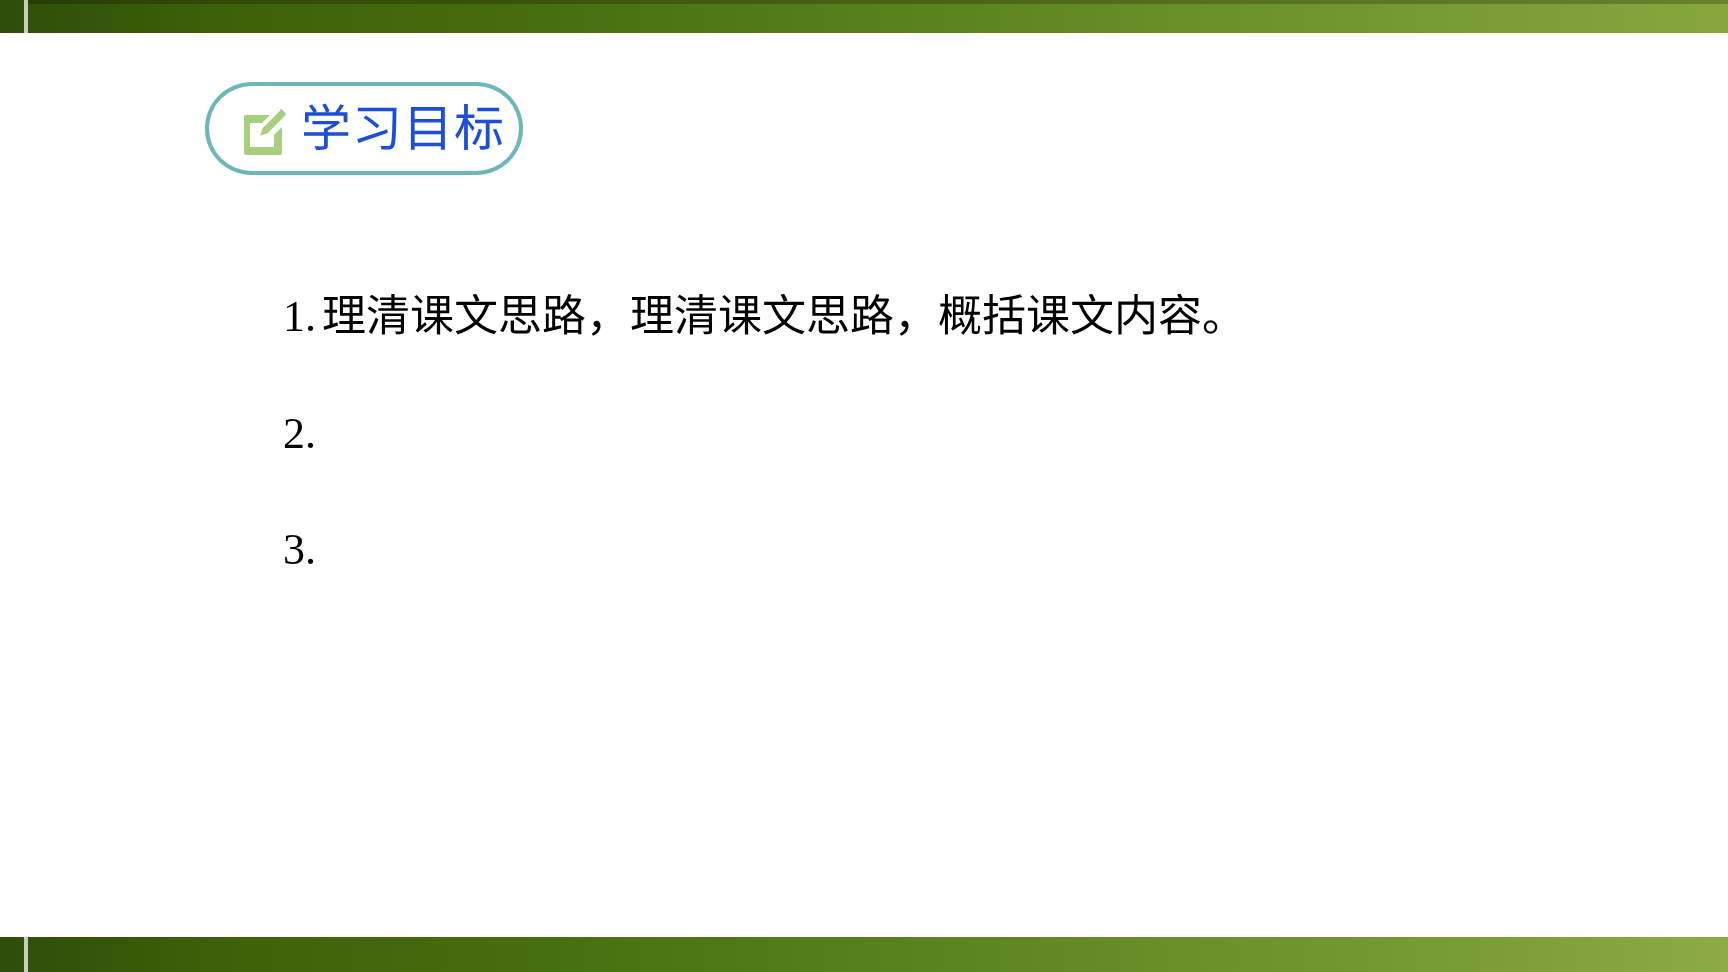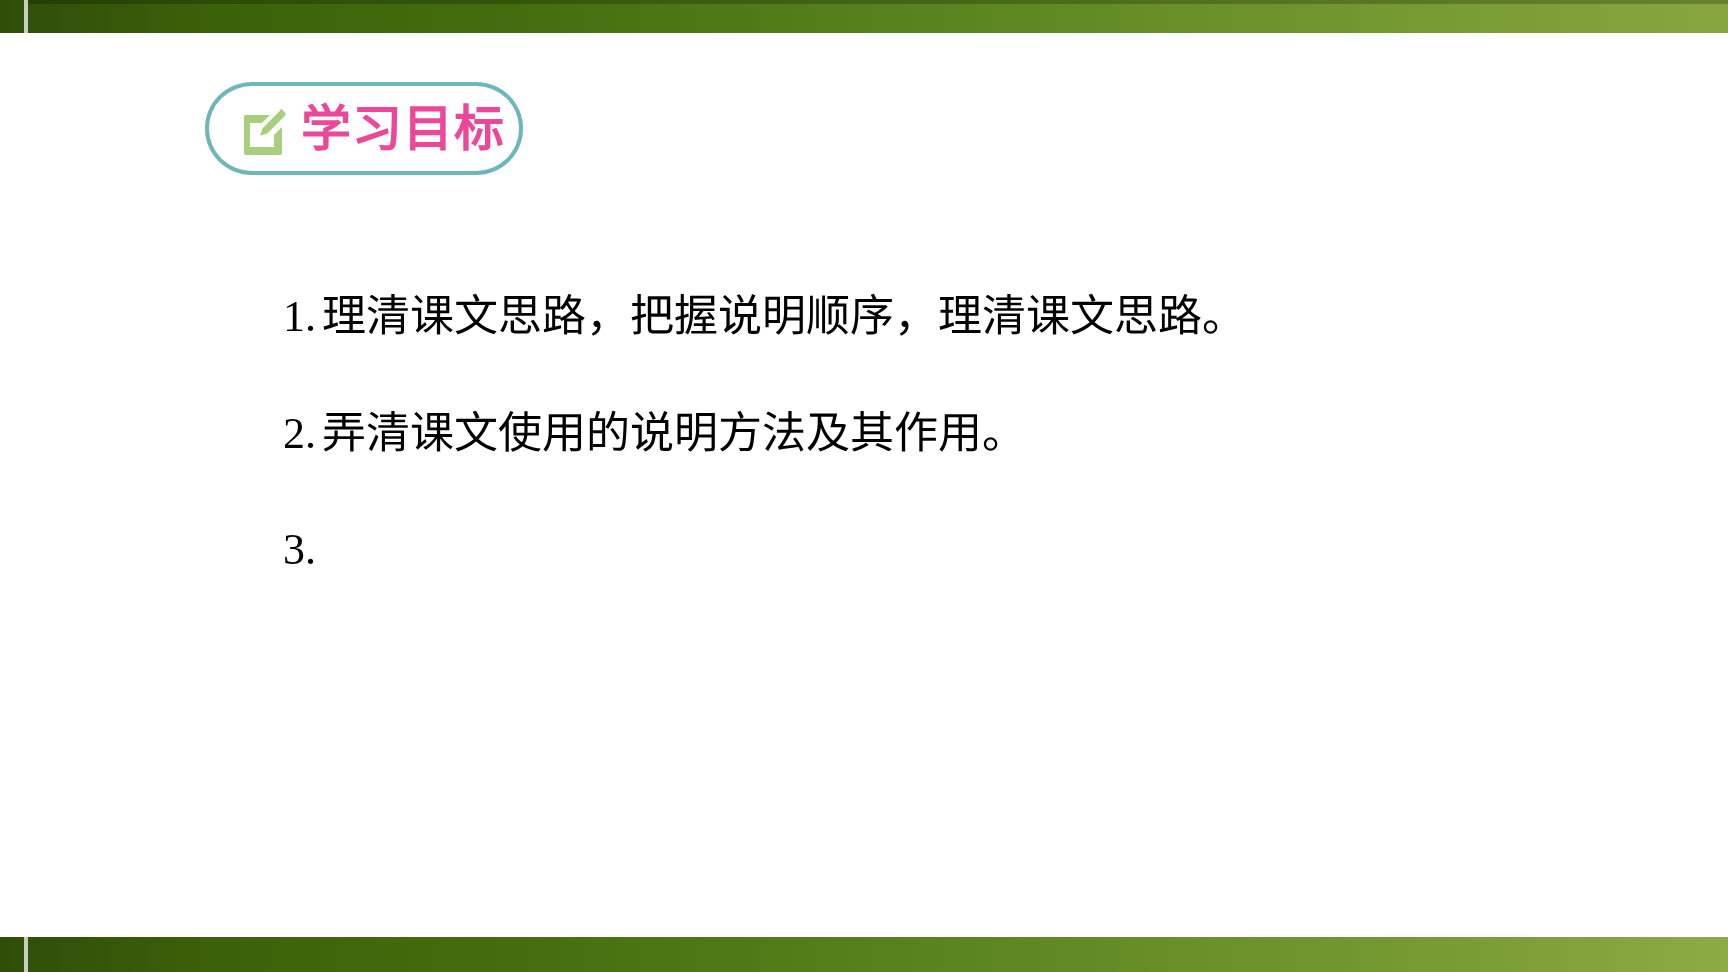--- a/index.html
+++ b/index.html
@@ -102,22 +102,22 @@
     width: 54px;
     height: 54px;
     flex: 0 0 54px;
     display: block;
     margin-right: 10px;
   }
 
   .badge-title {
     font-family: "DejaVu Sans", "Liberation Sans", sans-serif;
     font-size: 50px;
-    font-weight: bold;
-    color: #ec4899;
+    font-weight: normal;
+    color: #1d4ed8;
     letter-spacing: 1px;
     line-height: 1;
     white-space: nowrap;
   }
 
   
   .objectives {
     position: absolute;
     left: 283px;
     top: 292px;
@@ -165,26 +165,25 @@
       <path d="M44.2 6.8 l4.0 4.0 a2 2 0 0 1 0 2.8 L30.6 31.2 l-7.6 2.6 2.6 -7.6 L43.2 8.6 a2 2 0 0 1 1.0 -1.8 z" fill="#a8cf7e"></path>
       <path d="M24.6 29.4 l2.2 2.2 -3.6 1.4 z" fill="#ffffff" opacity="0.0"></path>
     </svg>
     <div class="badge-title">学习目标</div>
   </div>
 
   <div class="objectives">
 
     <div class="objective-item">
       <span class="objective-number">1.</span>
-      <span class="objective-text">理清课文思路，把握说明顺序，理清课文思路。</span>
+      <span class="objective-text">理清课文思路，理清课文思路，概括课文内容。</span>
     </div>
 
     <div class="objective-item">
       <span class="objective-number">2.</span>
-      <span class="objective-text">弄清课文使用的说明方法及其作用。</span>
     </div>
 
     <div class="objective-item">
       <span class="objective-number">3.</span>
     </div>
 
   </div>
 
   <div class="bar bar-bottom"></div>
   <div class="bar-bottom-notch"></div>

